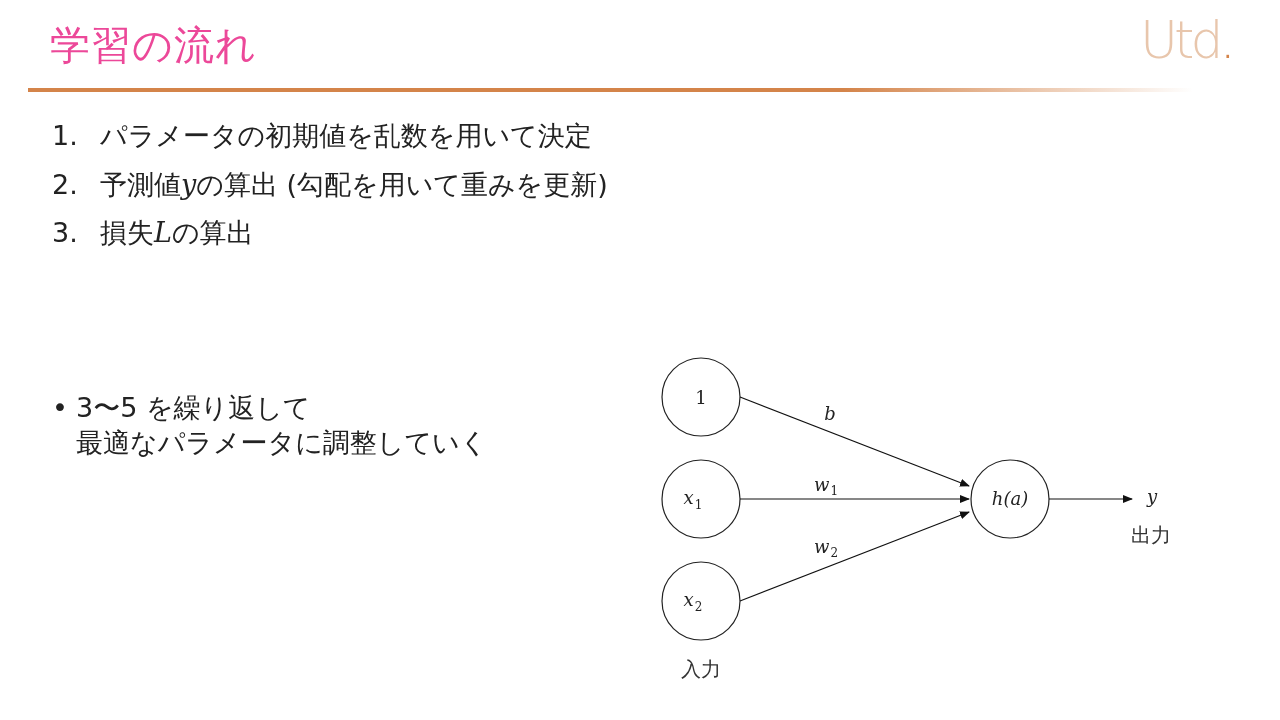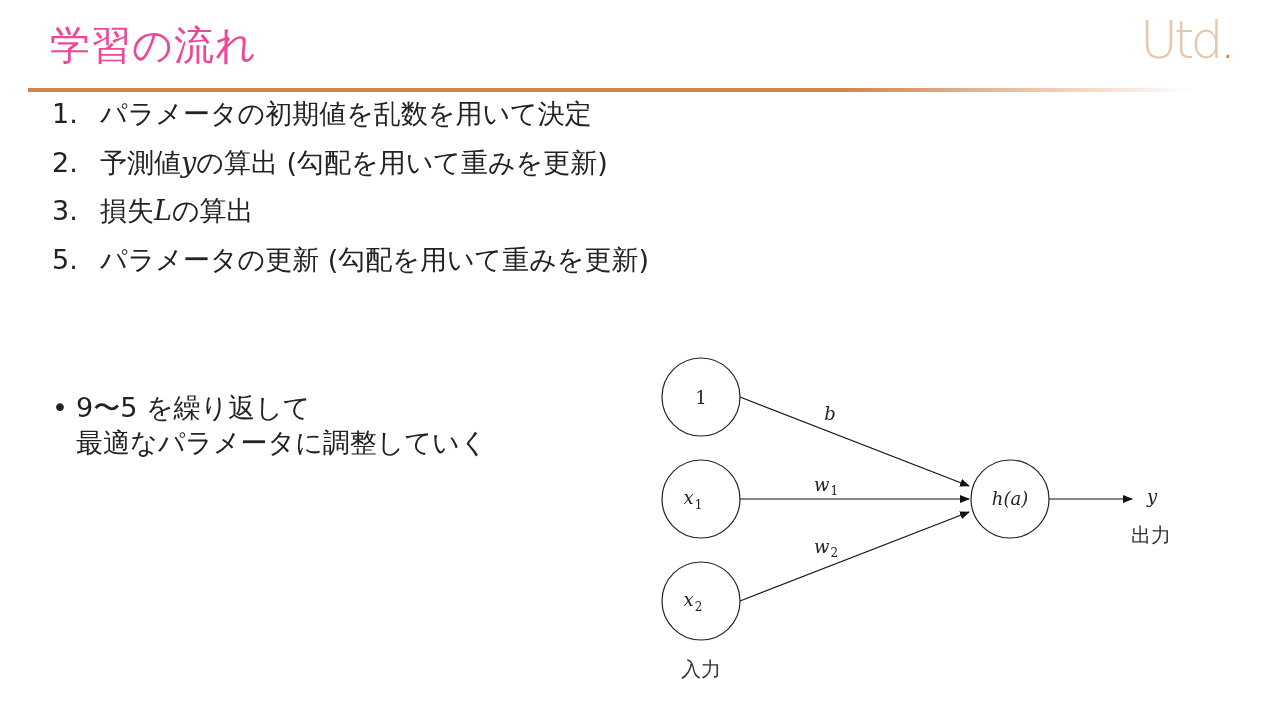--- a/index.html
+++ b/index.html
@@ -3,21 +3,21 @@
   <meta charset="utf-8">
   <style>
     * { margin:0; padding:0; box-sizing:border-box; }
     html, body { width:1280px; height:720px; background:#ffffff; overflow:hidden; }
     body { position:relative; font-family:"DejaVu Sans", "Liberation Sans", sans-serif; color:#222; }
     .title { position:absolute; left:50px; top:18px; font-size:40px; color:#ec4899; font-weight:300; letter-spacing:1px; }
     .logo { position:absolute; left:1140px; top:10px; font-size:52px; color:#e8c6ac; font-weight:100; font-family:"DejaVu Sans", sans-serif; letter-spacing:-4px; }
     .logo .dot { color:#d4844a; }
     .rule { position:absolute; left:28px; top:88px; width:1165px; height:4px;
             background:linear-gradient(to right, #d4844a 0%, #d4844a 70%, rgba(212,132,74,0.4) 88%, rgba(212,132,74,0) 100%); }
-    .steps { position:absolute; left:52px; top:90px; list-style:none; }
+    .steps { position:absolute; left:52px; top:112px; list-style:none; }
     .steps li { font-size:27px; line-height:48.5px; height:48.5px; white-space:nowrap; color:#222; }
     .steps .num { display:inline-block; width:48px; }
     .math { font-family:"DejaVu Serif", serif; font-style:italic; }
     .bullet { position:absolute; left:52px; top:390px; font-size:27px; line-height:35px; color:#222; }
     .bullet .dot { display:inline-block; width:24px; }
     .bullet .line2 { padding-left:24px; }
     svg.diagram { position:absolute; left:0; top:0; }
     .node-text { font-family:"DejaVu Serif", serif; font-style:italic; font-size:18px; fill:#222; }
     .node-text-plain { font-family:"DejaVu Serif", serif; font-size:18px; fill:#222; }
     .sub { font-size:12px; font-style:normal; }
@@ -27,25 +27,24 @@
 <body>
 
 <div class="title">学習の流れ</div>
 <div class="logo"><span>Utd</span><span class="dot">.</span></div>
 <div class="rule"></div>
 
 <ol class="steps">
   <li><span class="num">1.</span><span>パラメータの初期値を乱数を用いて決定</span></li>
   <li><span class="num">2.</span><span>予測値</span><span class="math">y</span><span>の算出 (勾配を用いて重みを更新)</span></li>
   <li><span class="num">3.</span><span>損失</span><span class="math">L</span><span>の算出</span></li>
-  <li><span class="num">5.</span><span>パラメータの更新 (勾配を用いて重みを更新)</span></li>
 </ol>
 
 <div class="bullet">
-  <div><span class="dot">•</span><span>9〜5 を繰り返して</span></div>
+  <div><span class="dot">•</span><span>3〜5 を繰り返して</span></div>
   <div class="line2">最適なパラメータに調整していく</div>
 </div>
 
 <svg class="diagram" width="1280" height="720">
   <defs>
     <marker id="arrow" markerWidth="10" markerHeight="8" refX="9" refY="4" orient="auto" markerUnits="userSpaceOnUse">
       <path d="M0,0 L10,4 L0,8 Z" fill="#111"></path>
     </marker>
   </defs>
 

